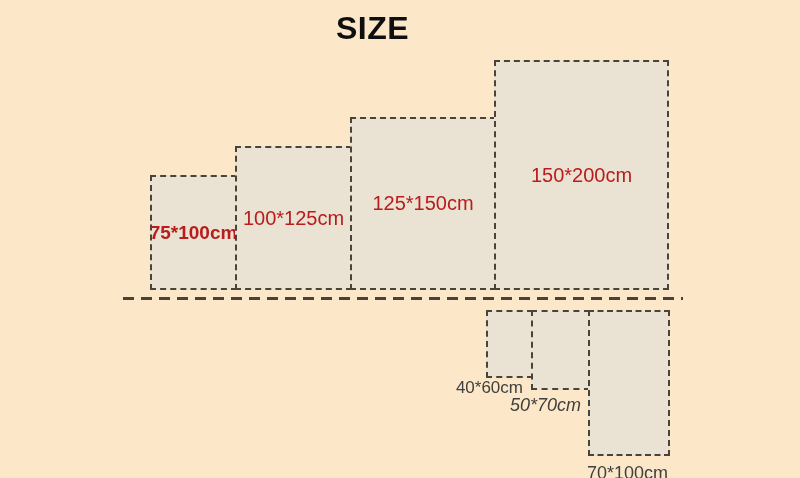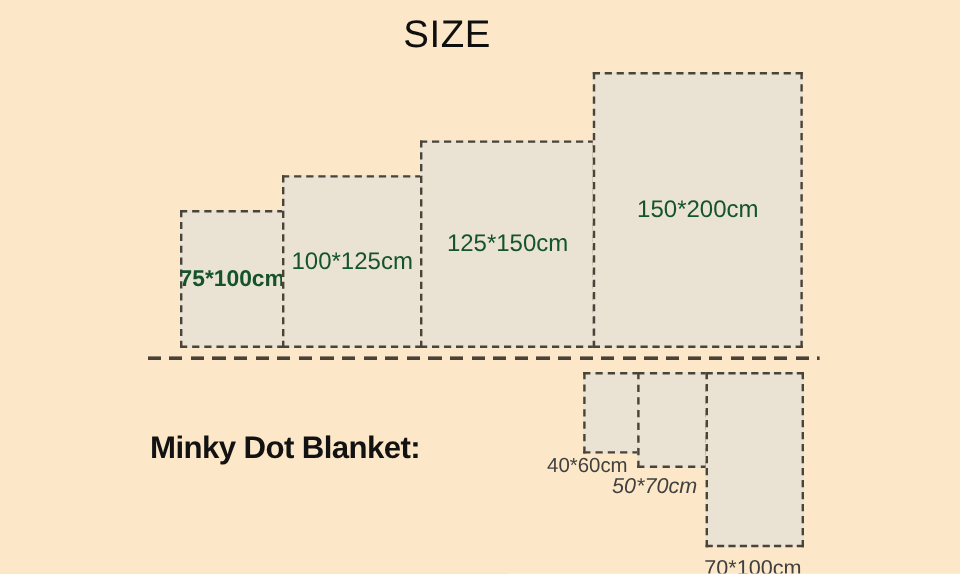--- a/index.html
+++ b/index.html
@@ -12,21 +12,21 @@
     background: #fce8c8;
     overflow: hidden;
   }
 
   .page-title {
     position: absolute;
     left: 336px;
     top: 10px;
     margin: 0;
     font-size: 32px;
-    font-weight: 400;
+    font-weight: 700;
     letter-spacing: 0.5px;
     color: #0f0f0f;
   }
 
   .section-heading {
     position: absolute;
     margin: 0;
     font-size: 26px;
     font-weight: 700;
     letter-spacing: -0.5px;
@@ -44,21 +44,21 @@
   }
 
   .flannel-rect {
     display: flex;
     align-items: center;
     justify-content: center;
   }
   .flannel-rect .size-label {
     font-size: 20px;
     font-weight: 400;
-    color: #14532d;
+    color: #b91c1c;
     white-space: nowrap;
   }
   .flannel-rect:first-child .size-label {
     font-size: 19px;
     font-weight: 700;
   }
 
   .minky-rect .size-label {
     position: absolute;
     font-size: 18px;
@@ -101,21 +101,20 @@
       <div class="blanket-rect flannel-rect" style="left: 350px; top: 117px; width: 146px; height: 173px;">
         <span class="size-label">125*150cm</span>
       </div>
       <div class="blanket-rect flannel-rect" style="left: 494px; top: 60px; width: 175px; height: 230px;">
         <span class="size-label">150*200cm</span>
       </div>
     </div>
 
   <div class="section-divider"></div>
 
-  <h2 class="section-heading minky-heading">Minky Dot Blanket:</h2>
 
   <div id="minky-rects">
       <div class="blanket-rect minky-rect" style="left: 486px; top: 310px; width: 47px; height: 68px;">
         <span class="size-label">40*60cm</span>
       </div>
       <div class="blanket-rect minky-rect" style="left: 531px; top: 310px; width: 59px; height: 80px;">
         <span class="size-label">50*70cm</span>
       </div>
       <div class="blanket-rect minky-rect" style="left: 588px; top: 310px; width: 82px; height: 146px;">
         <span class="size-label">70*100cm</span>

